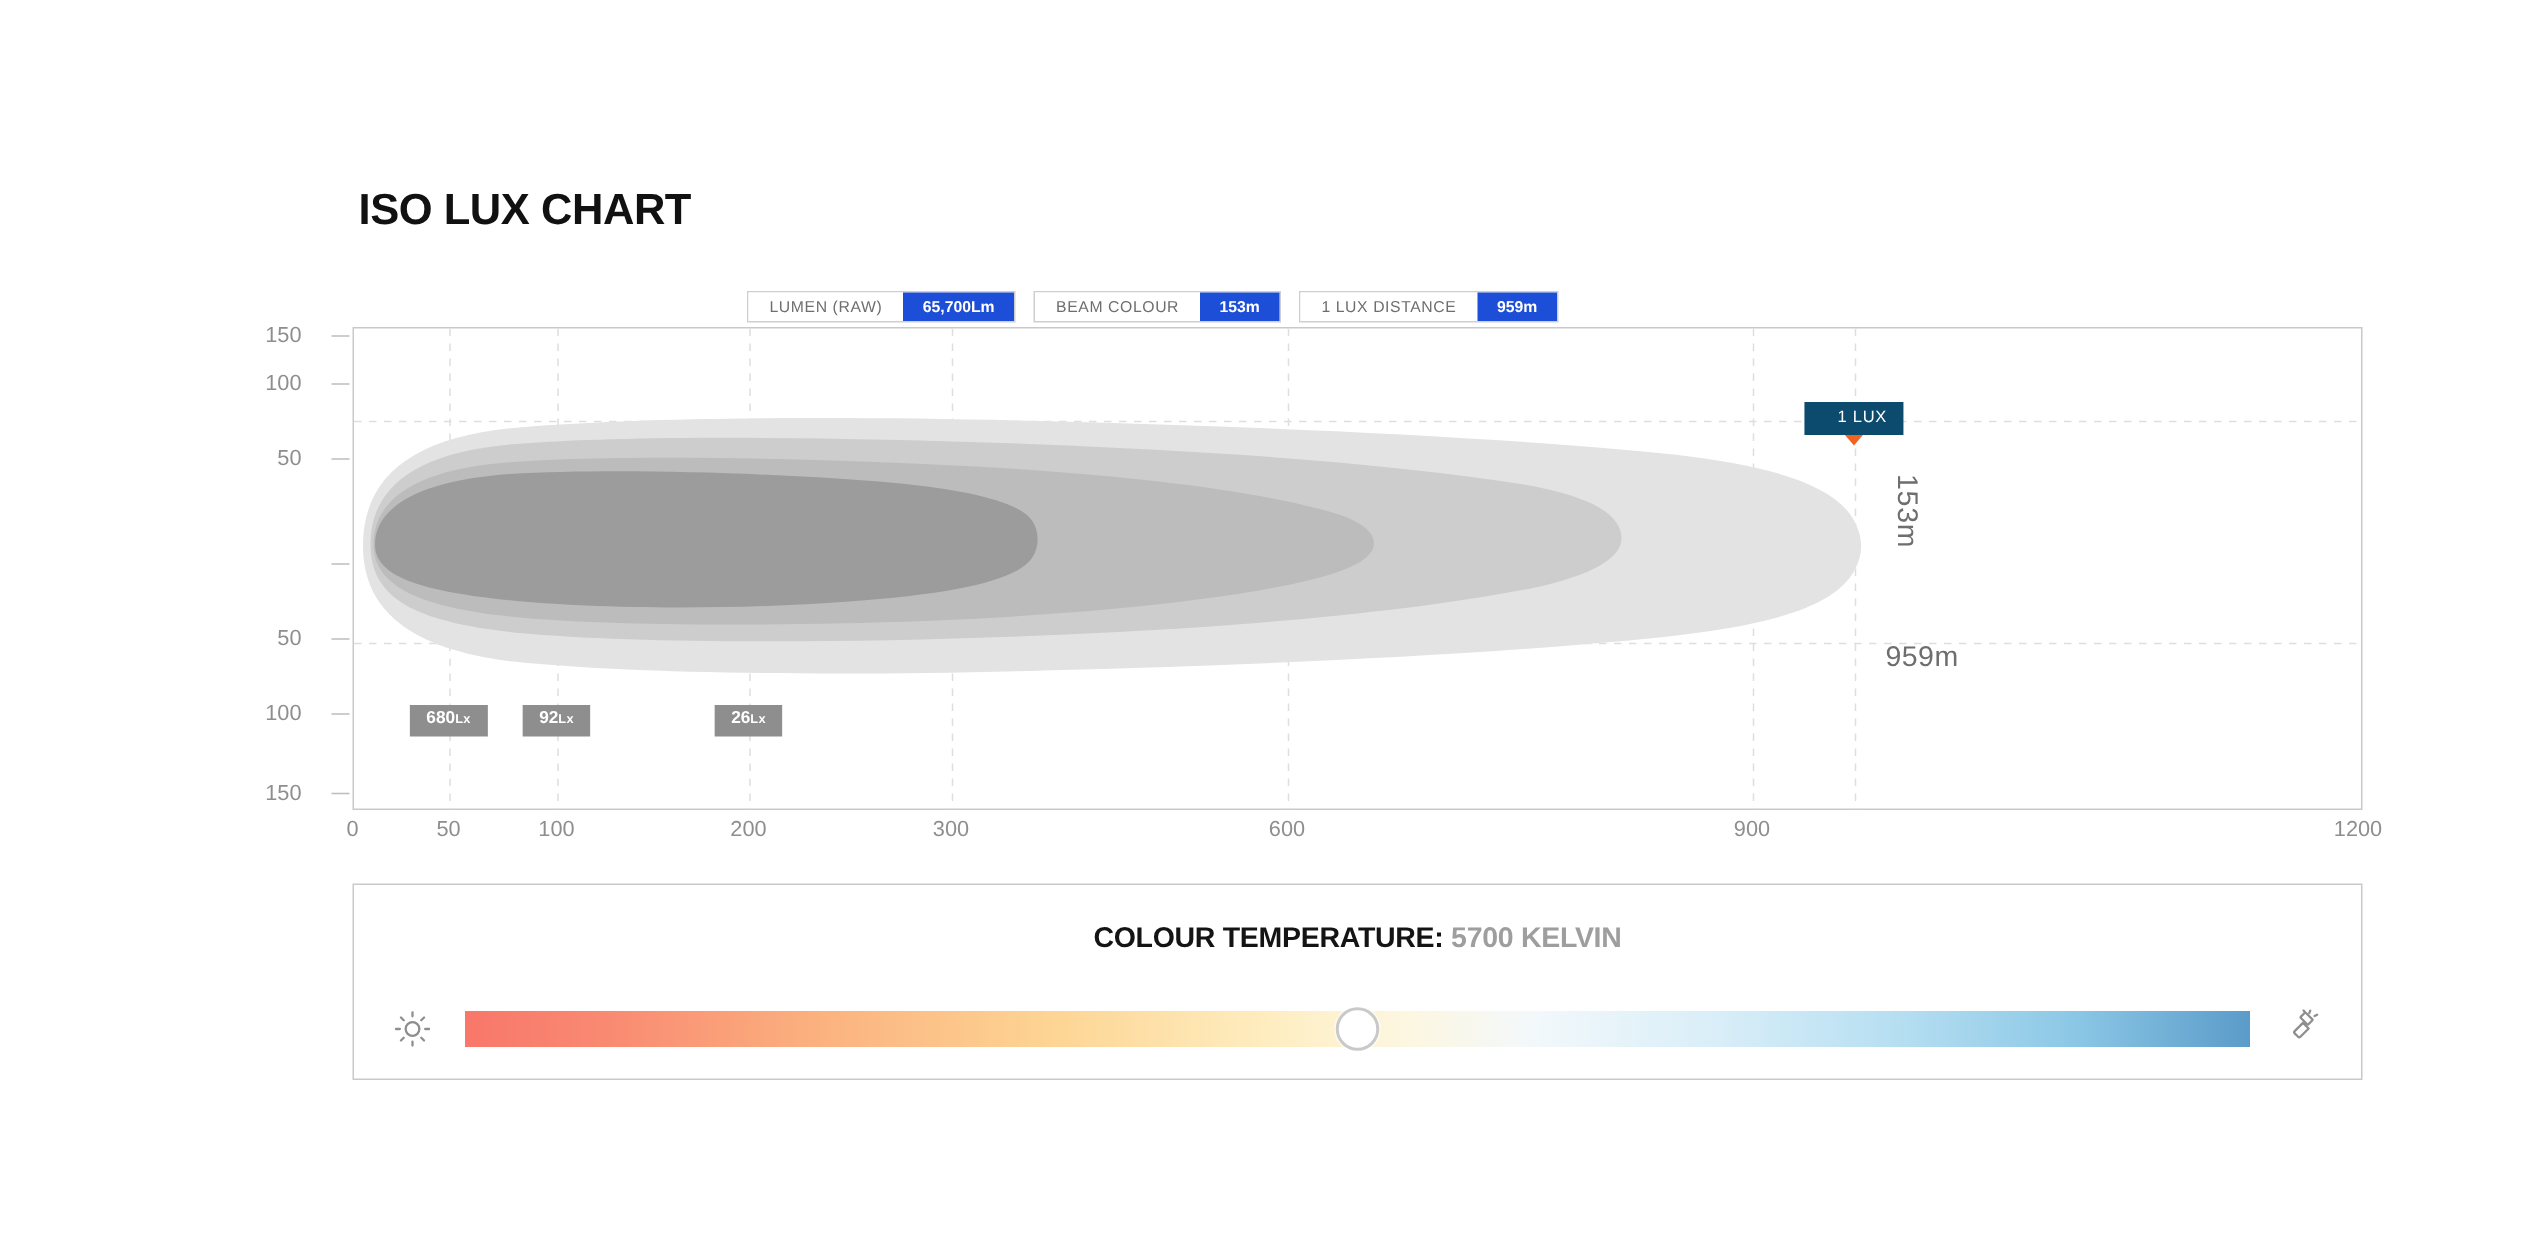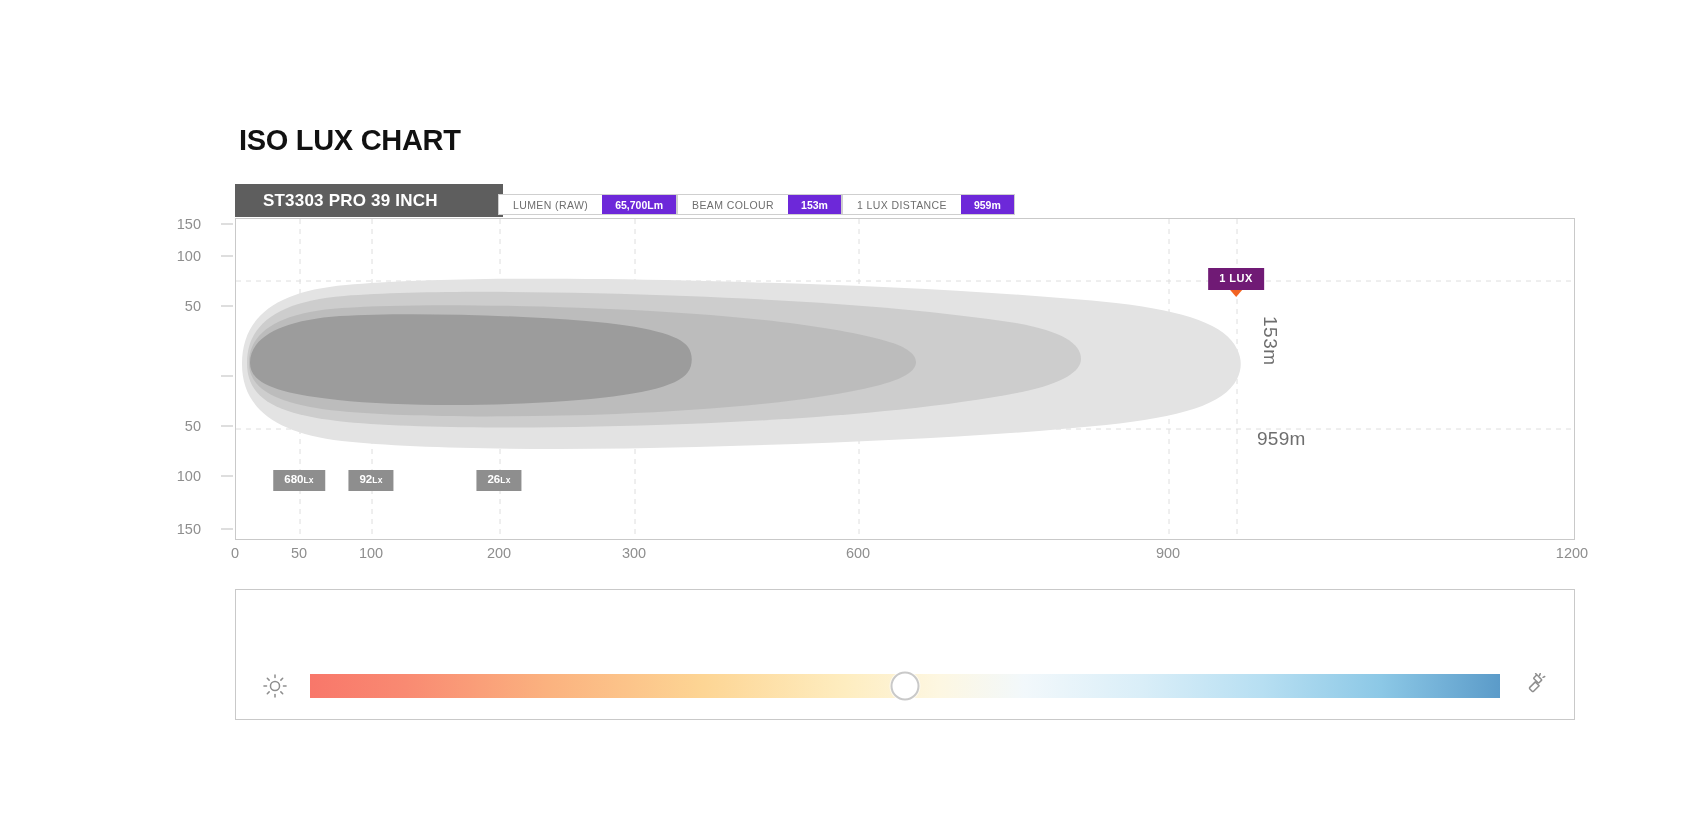--- a/index.html
+++ b/index.html
@@ -48,21 +48,21 @@
     padding-left: 28px;
     letter-spacing: 0.2px;
     white-space: nowrap;
   }
 
   
   .spec-row {
     position: absolute;
     left: 455px; top: 194px;
     display: flex;
-    gap: 0;
+    gap: 12px;
     align-items: flex-start;
   }
   .spec-pill {
     display: flex;
     height: 21px;
     border: 1px solid #cfcfcf;
     background: #fff;
   }
   .spec-pill .k {
     display: flex; align-items: center; justify-content: center;
@@ -72,21 +72,21 @@
     letter-spacing: 0.4px;
     white-space: nowrap;
     background: #ffffff;
   }
   .spec-pill .v {
     display: flex; align-items: center; justify-content: center;
     padding: 0 13px;
     font-size: 10.5px;
     font-weight: bold;
     color: #ffffff;
-    background: #6d28d9;
+    background: #1d4ed8;
     white-space: nowrap;
   }
 
   
   .chart-wrap {
     position: absolute;
     left: 192px; top: 218px;
     width: 1340px; height: 322px;
     border: 1px solid #c9c9c9;
     background: #ffffff;
@@ -133,26 +133,26 @@
     font-weight: bold;
     padding: 4px 11px 5px 11px;
     white-space: nowrap;
     line-height: 1;
   }
   .lux-badge .unit { font-size: 8.5px; font-weight: bold; letter-spacing: .2px; }
 
   
   .lux-marker {
     position: absolute;
-    background: #701a75;
+    background: #0c4a6e;
     color: #fff;
     font-size: 11px;
-    font-weight: bold;
+    font-weight: normal;
     letter-spacing: .5px;
-    padding: 5px 11px 6px 11px;
+    padding: 5px 11px 6px 22px;
     line-height: 1;
     transform: translateX(-50%);
     white-space: nowrap;
   }
   .lux-marker::after {
     content: "";
     position: absolute;
     left: 50%; bottom: -7px;
     margin-left: -6px;
     width: 0; height: 0;
@@ -227,23 +227,20 @@
   .icon-sun, .icon-torch { width: 26px; height: 26px; flex: 0 0 26px; color:#8e8e8e; }
   .icon-sun svg, .icon-torch svg { display:block; width: 26px; height: 26px; }
 </style>
 </head>
 <body>
 
 <div id="root">
 
   <div class="page-title">ISO LUX CHART</div>
 
-  <div class="product-tab">
-    <span class="label">ST3303 PRO 39 INCH</span>
-  </div>
 
   <div class="spec-row">
     <div class="spec-pill">
       <span class="k">LUMEN (RAW)</span>
       <span class="v">65,700Lm</span>
     </div>
     <div class="spec-pill">
       <span class="k">BEAM COLOUR</span>
       <span class="v">153m</span>
     </div>
@@ -350,20 +347,24 @@
     <div class="x-label" style="left:64px">50</div>
     <div class="x-label" style="left:136px">100</div>
     <div class="x-label" style="left:264px">200</div>
     <div class="x-label" style="left:399px">300</div>
     <div class="x-label" style="left:623px">600</div>
     <div class="x-label" style="left:933px">900</div>
     <div class="x-label" style="left:1337px">1200</div>
   </div>
 
   <div class="ct-panel">
+    <div class="ct-title">
+      <span>COLOUR TEMPERATURE:</span>
+      <span class="val">5700 KELVIN</span>
+    </div>
     <div class="ct-slider-row">
       <span class="icon-sun">
         <svg viewBox="0 0 24 24" fill="none" stroke="#8e8e8e" stroke-width="1.4" stroke-linecap="round">
           <circle cx="12" cy="12" r="4.2"></circle>
           <line x1="12" y1="1.8" x2="12" y2="4.2"></line>
           <line x1="12" y1="19.8" x2="12" y2="22.2"></line>
           <line x1="1.8" y1="12" x2="4.2" y2="12"></line>
           <line x1="19.8" y1="12" x2="22.2" y2="12"></line>
           <line x1="4.9" y1="4.9" x2="6.6" y2="6.6"></line>
           <line x1="17.4" y1="17.4" x2="19.1" y2="19.1"></line>

